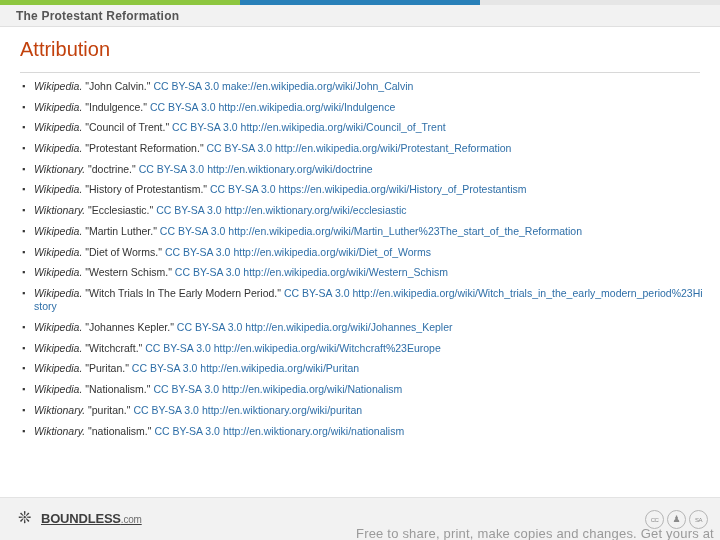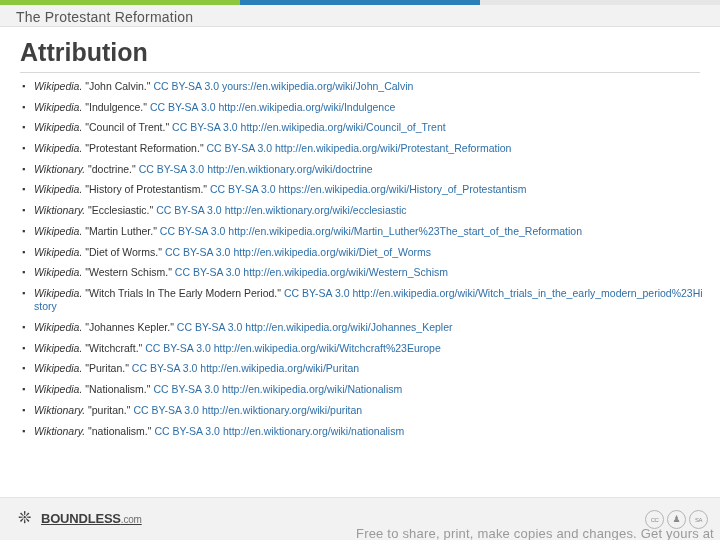--- a/index.html
+++ b/index.html
@@ -38,33 +38,34 @@
     top: 5px; left: 0;
     width: 720px;
     height: 21px;
     background: #f2f2f2;
     border-bottom: 1px solid #e0e0e0;
   }
   .header-title {
     position: absolute;
     left: 16px;
     top: 4px;
-    font-size: 14px;
+    font-size: 12px;
     color: #555555;
     letter-spacing: 0.2px;
+    font-weight: bold;
   }
 
   
   .page-title {
     position: absolute;
     left: 20px;
     top: 38px;
-    font-size: 25px;
-    color: #404040;
-    font-weight: bold;
+    font-size: 20px;
+    color: #c2410c;
+    font-weight: normal;
   }
   .title-rule {
     position: absolute;
     left: 20px;
     top: 72px;
     width: 680px;
     height: 1px;
     background: #d8d8d8;
   }
 
@@ -179,21 +180,21 @@
   </div>
 
   <div class="header">
     <div class="header-title">The Protestant Reformation</div>
   </div>
 
   <div class="page-title">Attribution</div>
   <div class="title-rule"></div>
 
   <div class="content" id="attribution-list">
-      <div class="entry"><span class="bullet">▪</span><span class="src">Wikipedia.</span> <span class="plain">"John Calvin."</span> <span class="lnk">CC BY-SA 3.0</span> <span class="lnk">yours://en.wikipedia.org/wiki/John_Calvin</span></div>
+      <div class="entry"><span class="bullet">▪</span><span class="src">Wikipedia.</span> <span class="plain">"John Calvin."</span> <span class="lnk">CC BY-SA 3.0</span> <span class="lnk">make://en.wikipedia.org/wiki/John_Calvin</span></div>
       <div class="entry"><span class="bullet">▪</span><span class="src">Wikipedia.</span> <span class="plain">"Indulgence."</span> <span class="lnk">CC BY-SA 3.0</span> <span class="lnk">http://en.wikipedia.org/wiki/Indulgence</span></div>
       <div class="entry"><span class="bullet">▪</span><span class="src">Wikipedia.</span> <span class="plain">"Council of Trent."</span> <span class="lnk">CC BY-SA 3.0</span> <span class="lnk">http://en.wikipedia.org/wiki/Council_of_Trent</span></div>
       <div class="entry"><span class="bullet">▪</span><span class="src">Wikipedia.</span> <span class="plain">"Protestant Reformation."</span> <span class="lnk">CC BY-SA 3.0</span> <span class="lnk">http://en.wikipedia.org/wiki/Protestant_Reformation</span></div>
       <div class="entry"><span class="bullet">▪</span><span class="src">Wiktionary.</span> <span class="plain">"doctrine."</span> <span class="lnk">CC BY-SA 3.0</span> <span class="lnk">http://en.wiktionary.org/wiki/doctrine</span></div>
       <div class="entry"><span class="bullet">▪</span><span class="src">Wikipedia.</span> <span class="plain">"History of Protestantism."</span> <span class="lnk">CC BY-SA 3.0</span> <span class="lnk">https://en.wikipedia.org/wiki/History_of_Protestantism</span></div>
       <div class="entry"><span class="bullet">▪</span><span class="src">Wiktionary.</span> <span class="plain">"Ecclesiastic."</span> <span class="lnk">CC BY-SA 3.0</span> <span class="lnk">http://en.wiktionary.org/wiki/ecclesiastic</span></div>
       <div class="entry"><span class="bullet">▪</span><span class="src">Wikipedia.</span> <span class="plain">"Martin Luther."</span> <span class="lnk">CC BY-SA 3.0</span> <span class="lnk">http://en.wikipedia.org/wiki/Martin_Luther%23The_start_of_the_Reformation</span></div>
       <div class="entry"><span class="bullet">▪</span><span class="src">Wikipedia.</span> <span class="plain">"Diet of Worms."</span> <span class="lnk">CC BY-SA 3.0</span> <span class="lnk">http://en.wikipedia.org/wiki/Diet_of_Worms</span></div>
       <div class="entry"><span class="bullet">▪</span><span class="src">Wikipedia.</span> <span class="plain">"Western Schism."</span> <span class="lnk">CC BY-SA 3.0</span> <span class="lnk">http://en.wikipedia.org/wiki/Western_Schism</span></div>
       <div class="entry"><span class="bullet">▪</span><span class="src">Wikipedia.</span> <span class="plain">"Witch Trials In The Early Modern Period."</span> <span class="lnk">CC BY-SA 3.0</span> <span class="lnk">http://en.wikipedia.org/wiki/Witch_trials_in_the_early_modern_period%23History</span></div>

